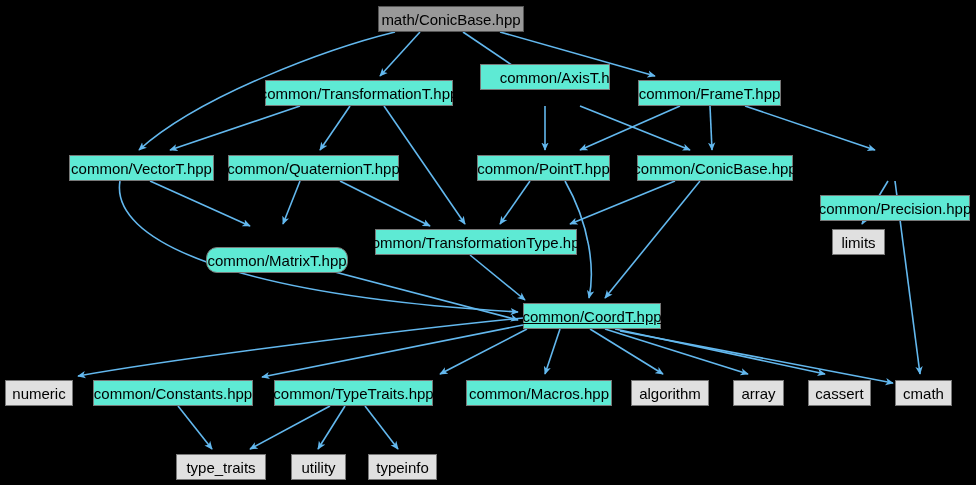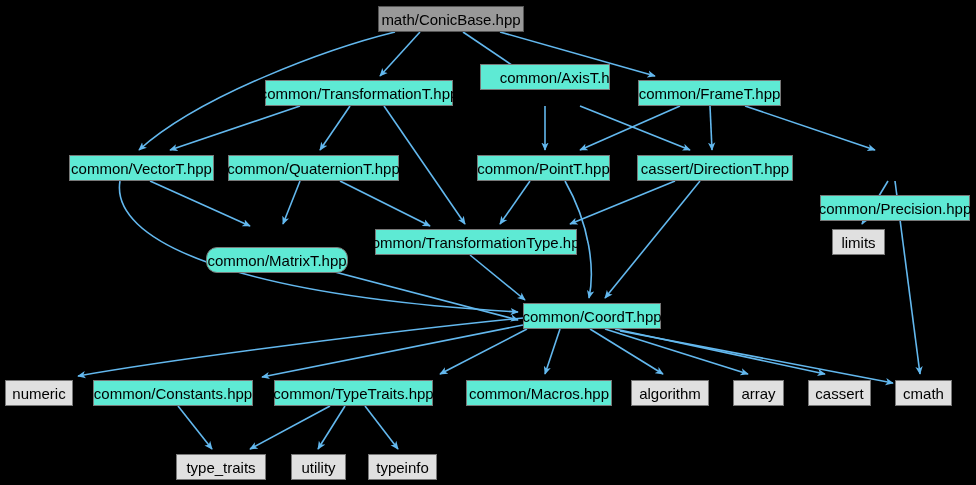--- a/index.html
+++ b/index.html
@@ -77,35 +77,35 @@
       <div class="node file" style="left: 59px; top: 155px; width: 145px; height: 26px; margin-left: 10px;">
         <span class="lbl">common/VectorT.hpp</span>
       </div>
       <div class="node file" style="left: 228px; top: 155px; width: 171px; height: 26px;">
         <span class="lbl">common/QuaternionT.hpp</span>
       </div>
       <div class="node file" style="left: 477px; top: 155px; width: 133px; height: 26px;">
         <span class="lbl">common/PointT.hpp</span>
       </div>
       <div class="node file" style="left: 637px; top: 155px; width: 156px; height: 26px;">
-        <span class="lbl">cassert/DirectionT.hpp</span>
+        <span class="lbl">common/ConicBase.hpp</span>
       </div>
       <div class="node file" style="left: 820px; top: 155px; width: 150px; height: 26px; margin-top: 40px;">
         <span class="lbl">common/Precision.hpp</span>
       </div>
       <div class="node file" style="left: 206px; top: 247px; width: 142px; height: 26px; border-radius: 11px;">
         <span class="lbl">common/MatrixT.hpp</span>
       </div>
       <div class="node file" style="left: 375px; top: 229px; width: 202px; height: 26px;">
         <span class="lbl">common/TransformationType.hpp</span>
       </div>
       <div class="node sys" style="left: 832px; top: 229px; width: 53px; height: 26px;">
         <span class="lbl">limits</span>
       </div>
-      <div class="node file" style="left: 523px; top: 303px; width: 138px; height: 26px;">
+      <div class="node file" style="left: 523px; top: 303px; width: 138px; height: 26px; text-decoration: underline;">
         <span class="lbl">common/CoordT.hpp</span>
       </div>
       <div class="node sys" style="left: 5px; top: 380px; width: 68px; height: 26px;">
         <span class="lbl">numeric</span>
       </div>
       <div class="node file" style="left: 93px; top: 380px; width: 160px; height: 26px;">
         <span class="lbl">common/Constants.hpp</span>
       </div>
       <div class="node file" style="left: 274px; top: 380px; width: 159px; height: 26px;">
         <span class="lbl">common/TypeTraits.hpp</span>

